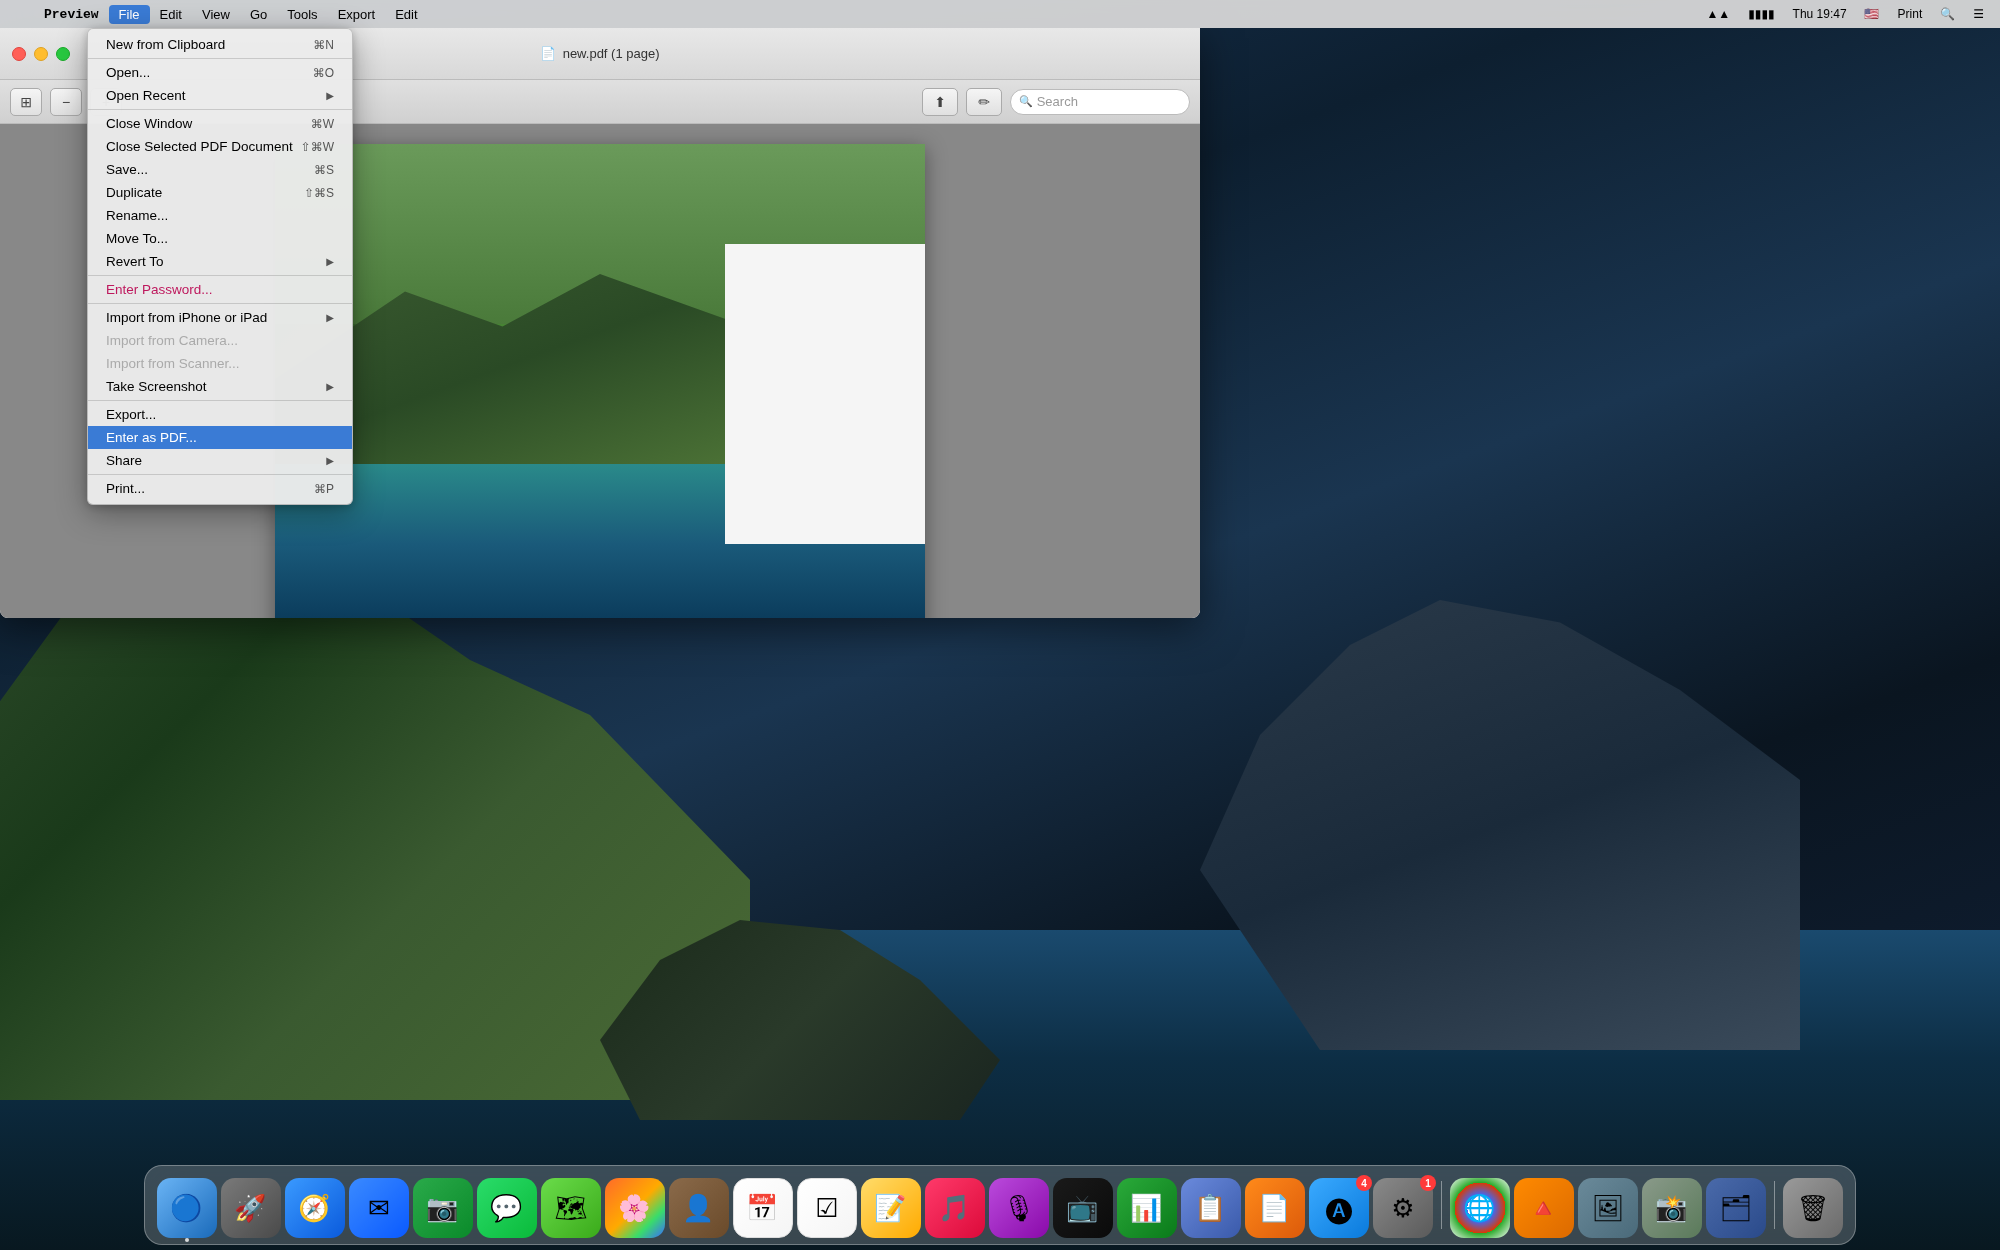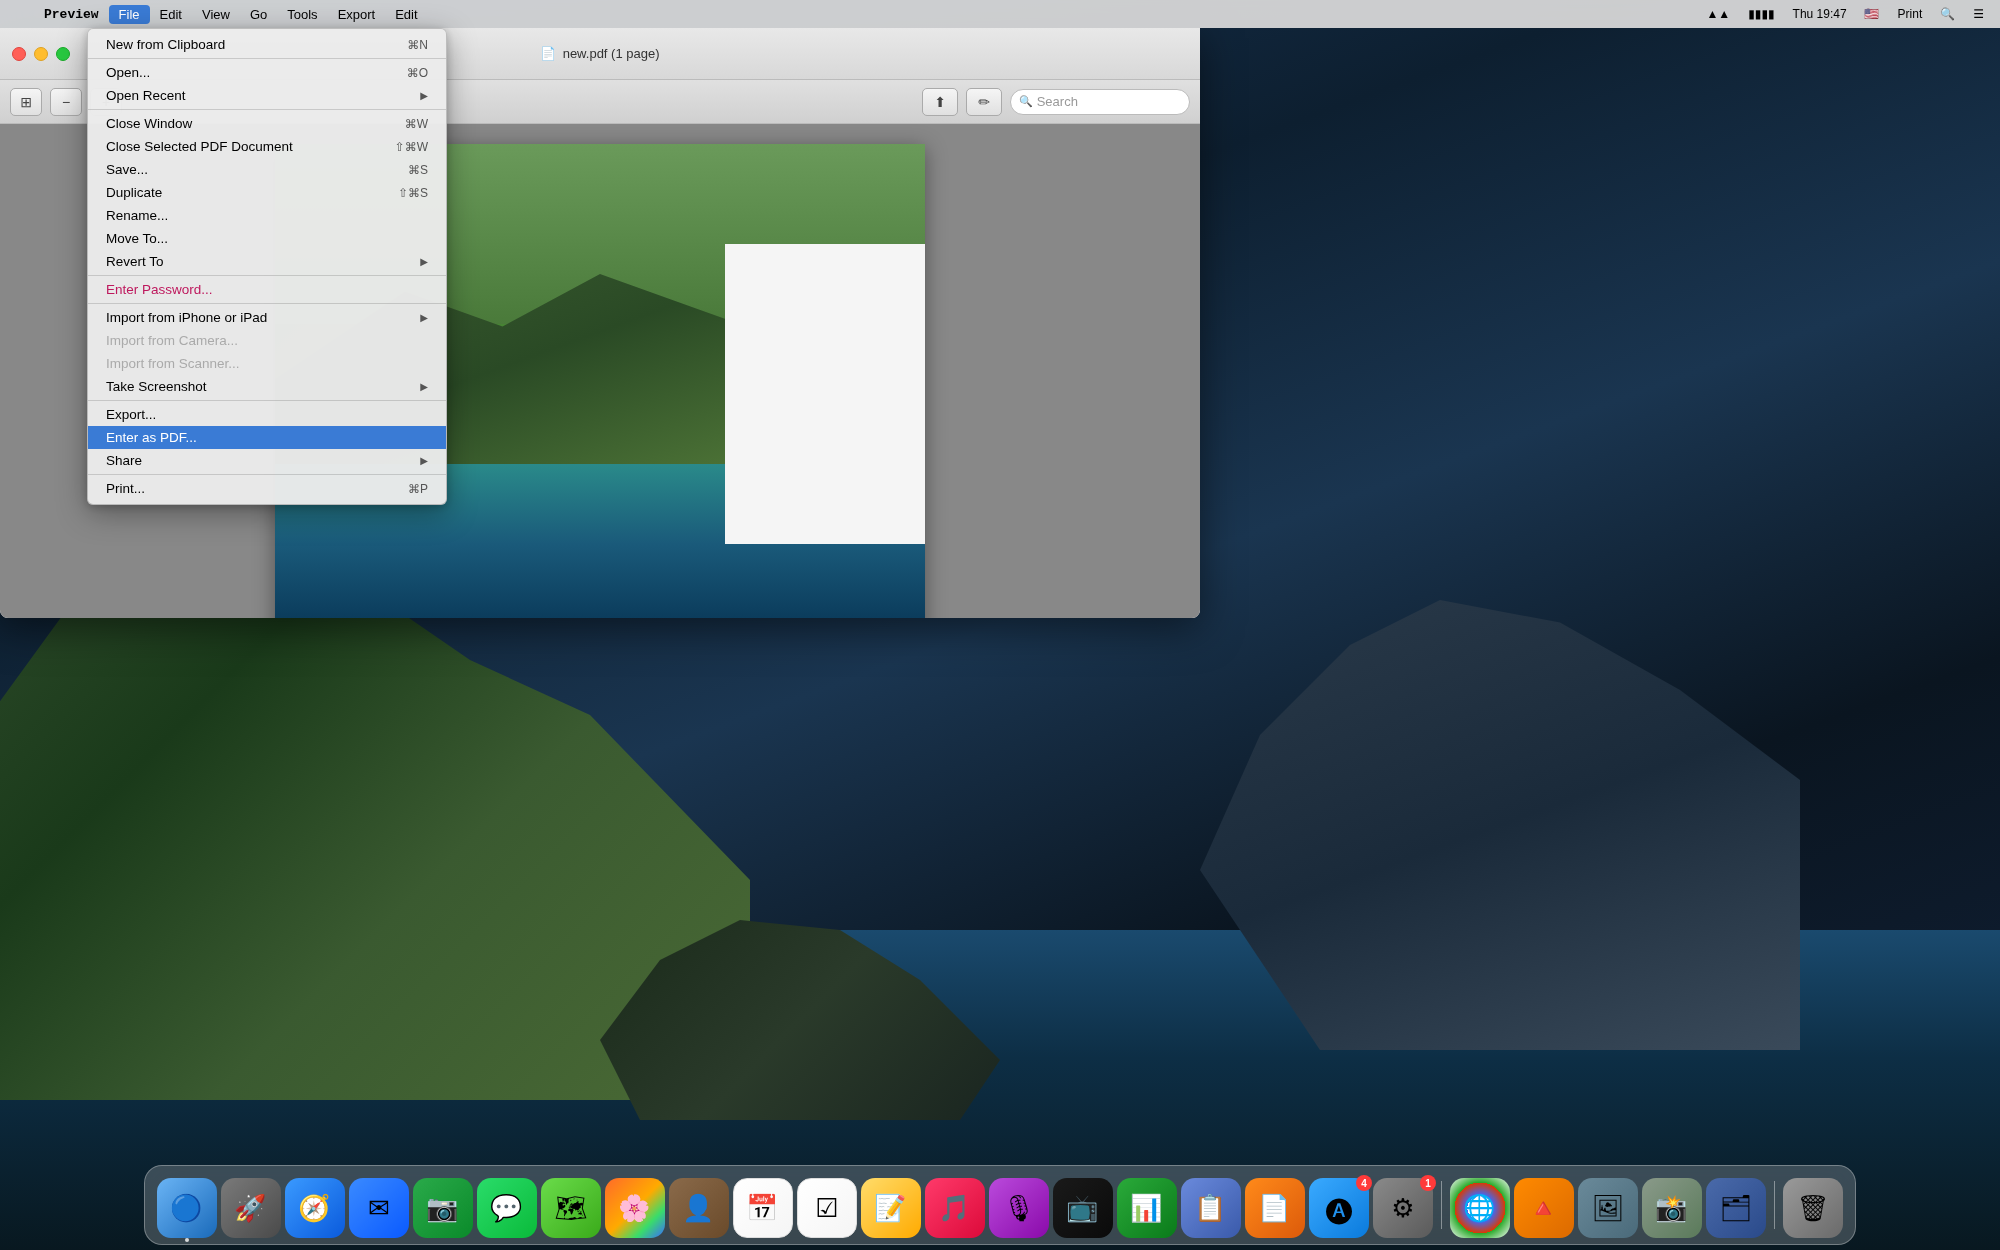--- a/index.html
+++ b/index.html
@@ -275,21 +275,21 @@
       width: 200px;
       height: 300px;
       background: #f5f5f5;
     }
 
     
     .file-menu {
       position: absolute;
       top: 28px;
       left: 87px;
-      width: 360px;
+      width: 266px;
       background: rgba(235,235,235,0.97);
       border: 1px solid rgba(0,0,0,0.2);
       border-radius: 6px;
       box-shadow: 0 8px 30px rgba(0,0,0,0.35), 0 2px 8px rgba(0,0,0,0.2);
       z-index: 200;
       padding: 4px 0;
       font-size: 13.5px;
     }
 
     .menu-item {

